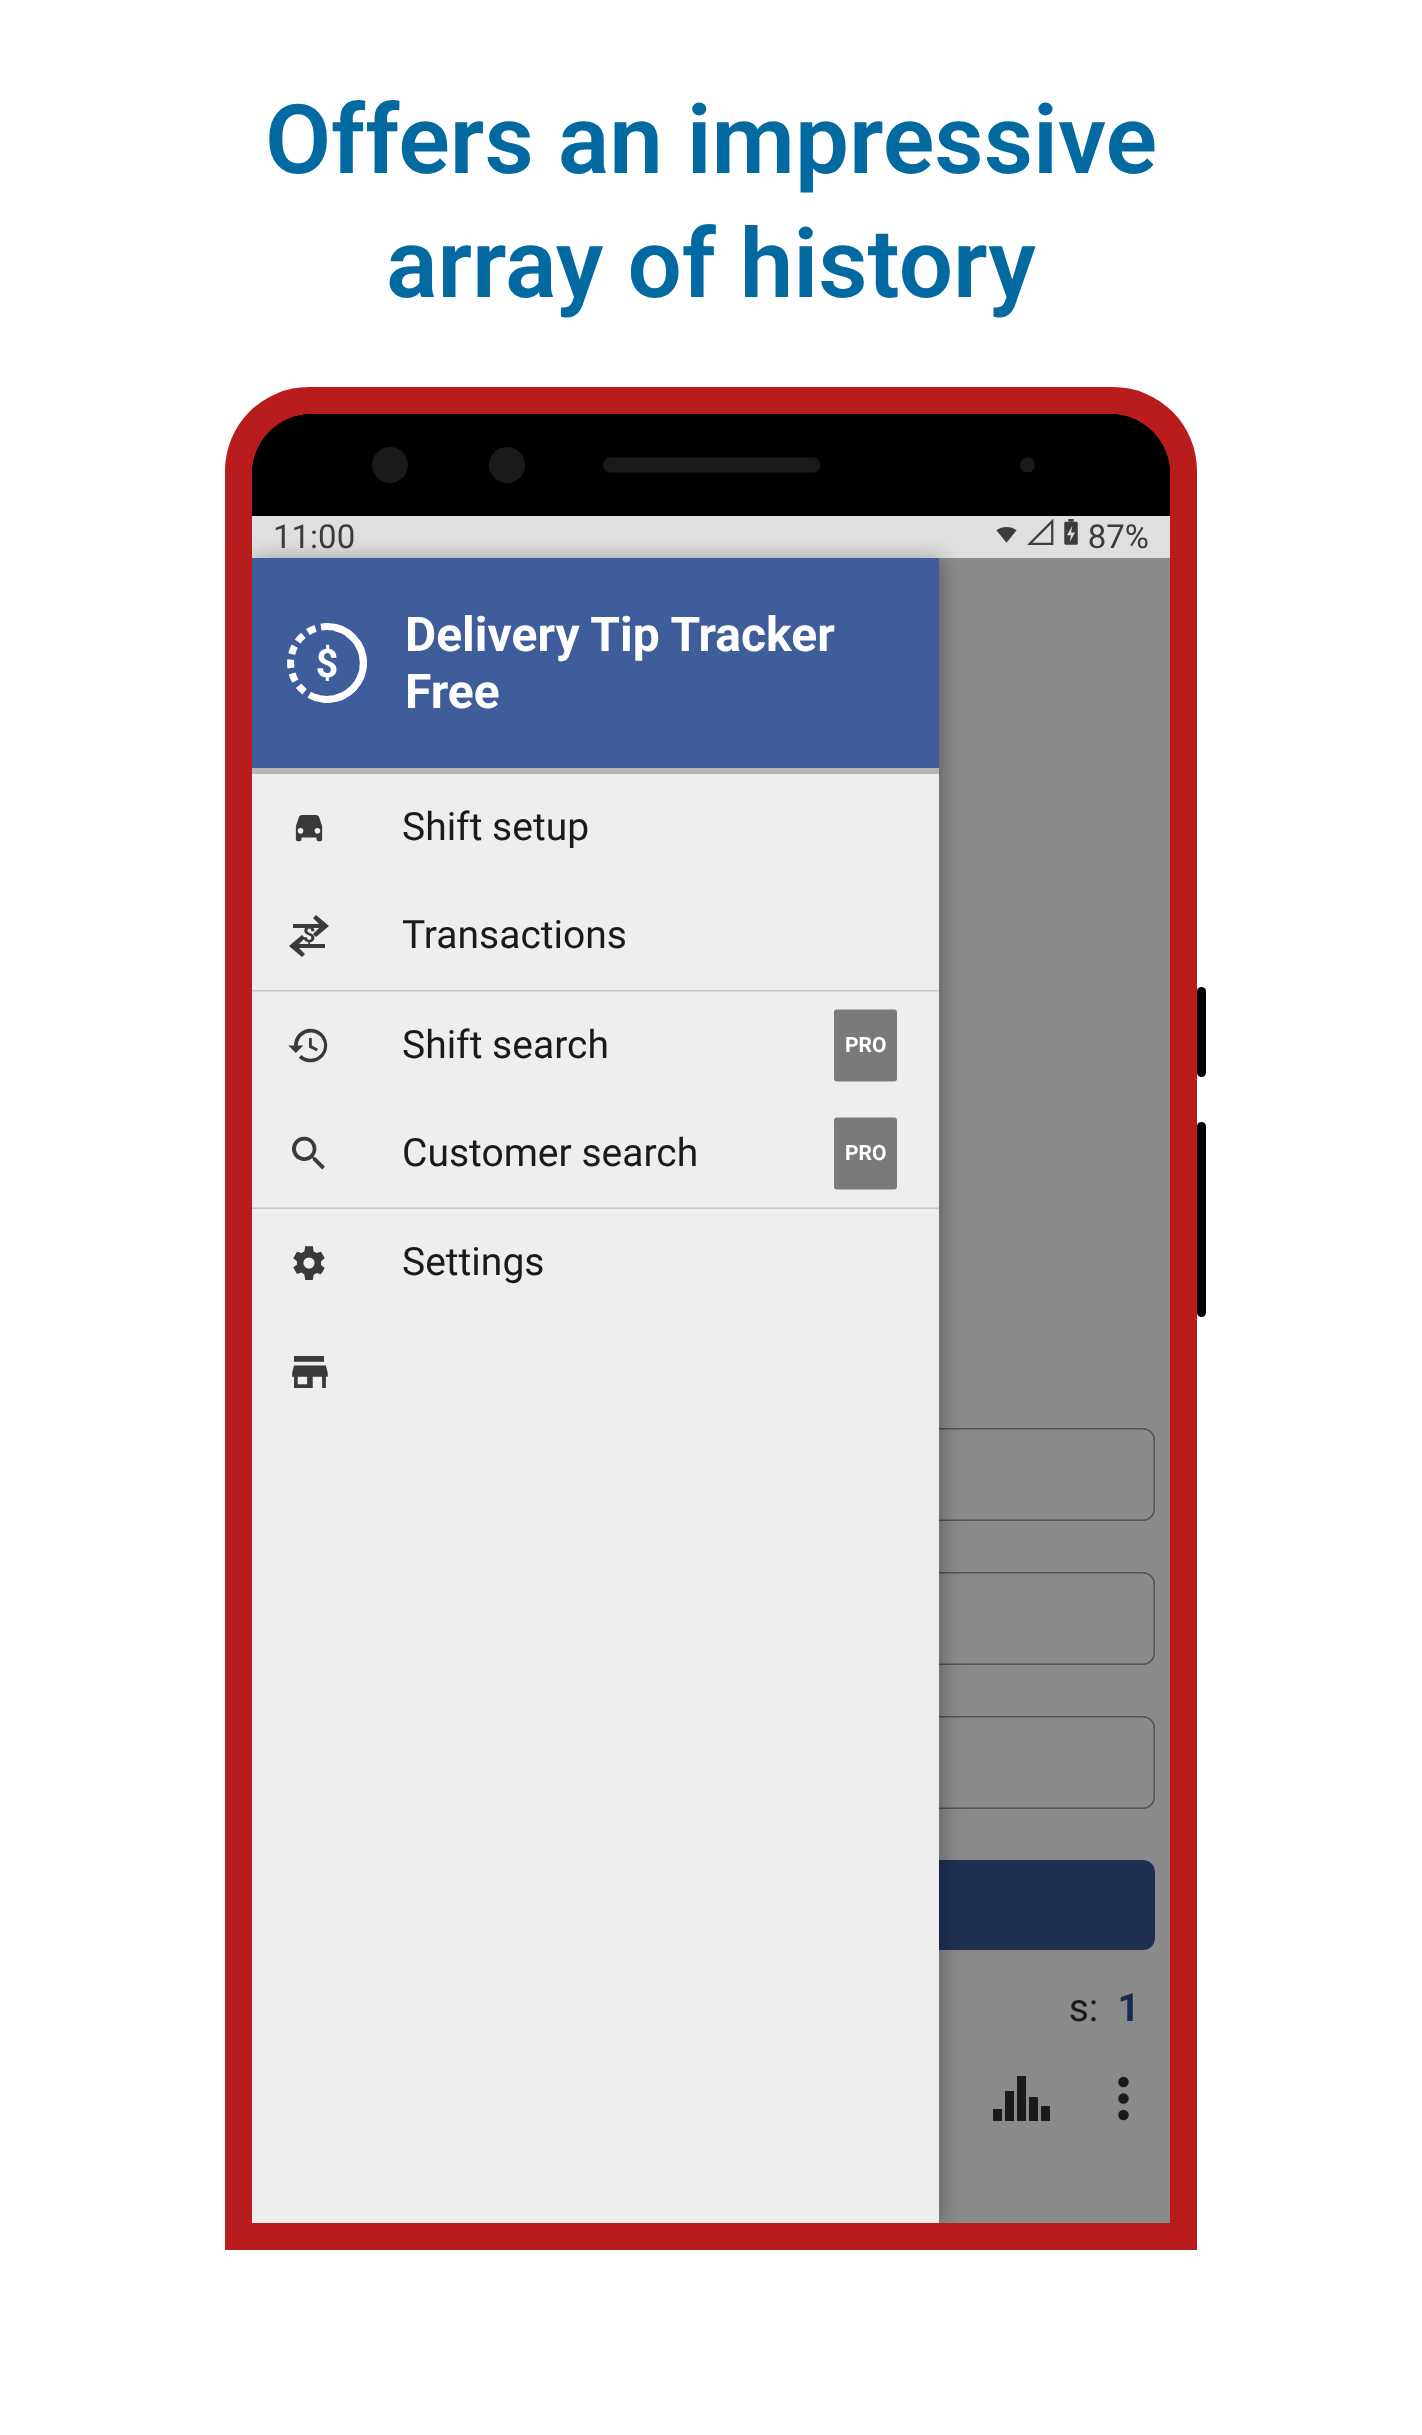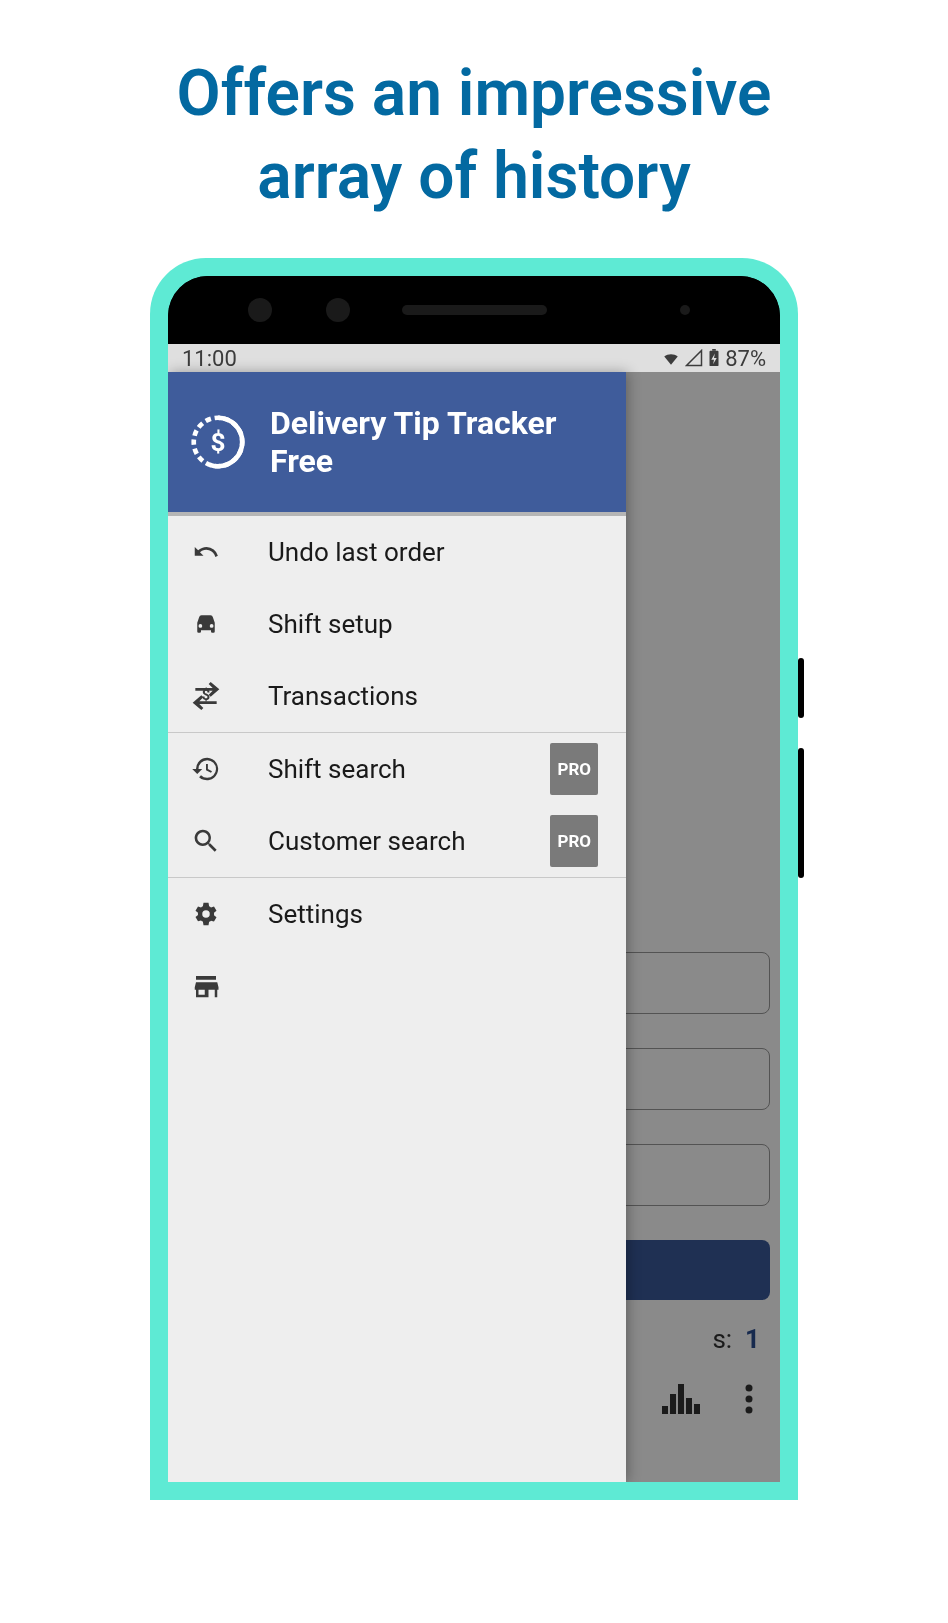--- a/index.html
+++ b/index.html
@@ -16,21 +16,21 @@
       font-weight: 600;
       text-align: center;
       color: #0369a1;
       line-height: 1.3;
       margin-top: 52px;
       margin-bottom: 40px;
     }
     .phone-frame {
       width: 648px;
       margin: 0 auto;
-      background: #5eead4;
+      background: #b91c1c;
       border-radius: 56px 56px 0 0;
       padding: 18px;
       box-sizing: border-box;
       position: relative;
     }
     .phone-inner {
       border-radius: 40px 40px 0 0;
       overflow: hidden;
       background: #000;
     }
@@ -63,21 +63,20 @@
       background: #dfdfdf;
       color: #3c3c3c;
       display: flex;
       justify-content: space-between;
       align-items: center;
       font-size: 22px;
       padding: 0 14px;
     }
     .status-right {
       display: flex;
-      align-items: center;
       gap: 5px;
     }
     .screen {
       position: relative;
       height: 1110px;
       background: #fff;
     }
     .main-content {
       position: absolute;
       left: 0; right: 0; top: 0; bottom: 0;
@@ -203,21 +202,21 @@
       flex-shrink: 0;
     }
     .drawer-item .item-label {
       font-size: 26px;
       color: #1a1a1a;
       flex: 1;
     }
     .pro-badge {
       background: #7a7a7a;
       color: #fff;
-      font-size: 17px;
+      font-size: 14px;
       font-weight: 700;
       padding: 16px 7px;
       border-radius: 2px;
       margin-right: 6px;
     }
     .divider {
       height: 1px;
       background: #c8c8c8;
     }
     .side-button {
@@ -319,28 +318,20 @@
             <circle cx="30" cy="30" r="26" fill="none" stroke="#fff" stroke-width="5" stroke-dasharray="6 4" stroke-dashoffset="2"></circle>
             <circle cx="30" cy="30" r="26" fill="none" stroke="#fff" stroke-width="5" stroke-dasharray="90 200" transform="rotate(-90 30 30)"></circle>
             <text x="30" y="40" text-anchor="middle" fill="#fff" font-size="28" font-weight="bold">$</text>
           </svg>
           <div class="drawer-title">Delivery Tip Tracker Free</div>
         </div>
         <div class="drawer-list">
           <div class="drawer-item">
             <span class="icon-slot">
                 <svg width="30" height="30" viewBox="0 0 24 24">
-                  <path fill="#3a3a3a" d="M12.5 8c-2.6 0-5 1-6.8 2.6L3 8v7h7l-2.8-2.8A7.5 7.5 0 0119.5 16l2-1A9.5 9.5 0 0012.5 8z"></path>
-                </svg>
-              </span>
-            <span class="item-label">Undo last order</span>
-          </div>
-          <div class="drawer-item">
-            <span class="icon-slot">
-                <svg width="30" height="30" viewBox="0 0 24 24">
                   <path fill="#3a3a3a" d="M5 11l1.5-4.5A2 2 0 018.4 5h7.2a2 2 0 011.9 1.5L19 11v7a1 1 0 01-1 1h-1a1 1 0 01-1-1v-1H8v1a1 1 0 01-1 1H6a1 1 0 01-1-1v-7zm2.5 4a1.5 1.5 0 100-3 1.5 1.5 0 000 3zm9 0a1.5 1.5 0 100-3 1.5 1.5 0 000 3z"></path>
                 </svg>
               </span>
             <span class="item-label">Shift setup</span>
           </div>
           <div class="drawer-item">
             <span class="icon-slot">
                 <svg width="32" height="32" viewBox="0 0 24 24">
                   <path fill="#3a3a3a" d="M4 6h13l-3-3 1.5-1.5L22 7l-6.5 5.5L14 11l3-3H4V6zm16 12H7l3 3-1.5 1.5L2 17l6.5-5.5L10 13l-3 3h13v2z"></path>
                   <text x="12" y="15" text-anchor="middle" fill="#3a3a3a" font-size="11" font-weight="bold">$</text>

